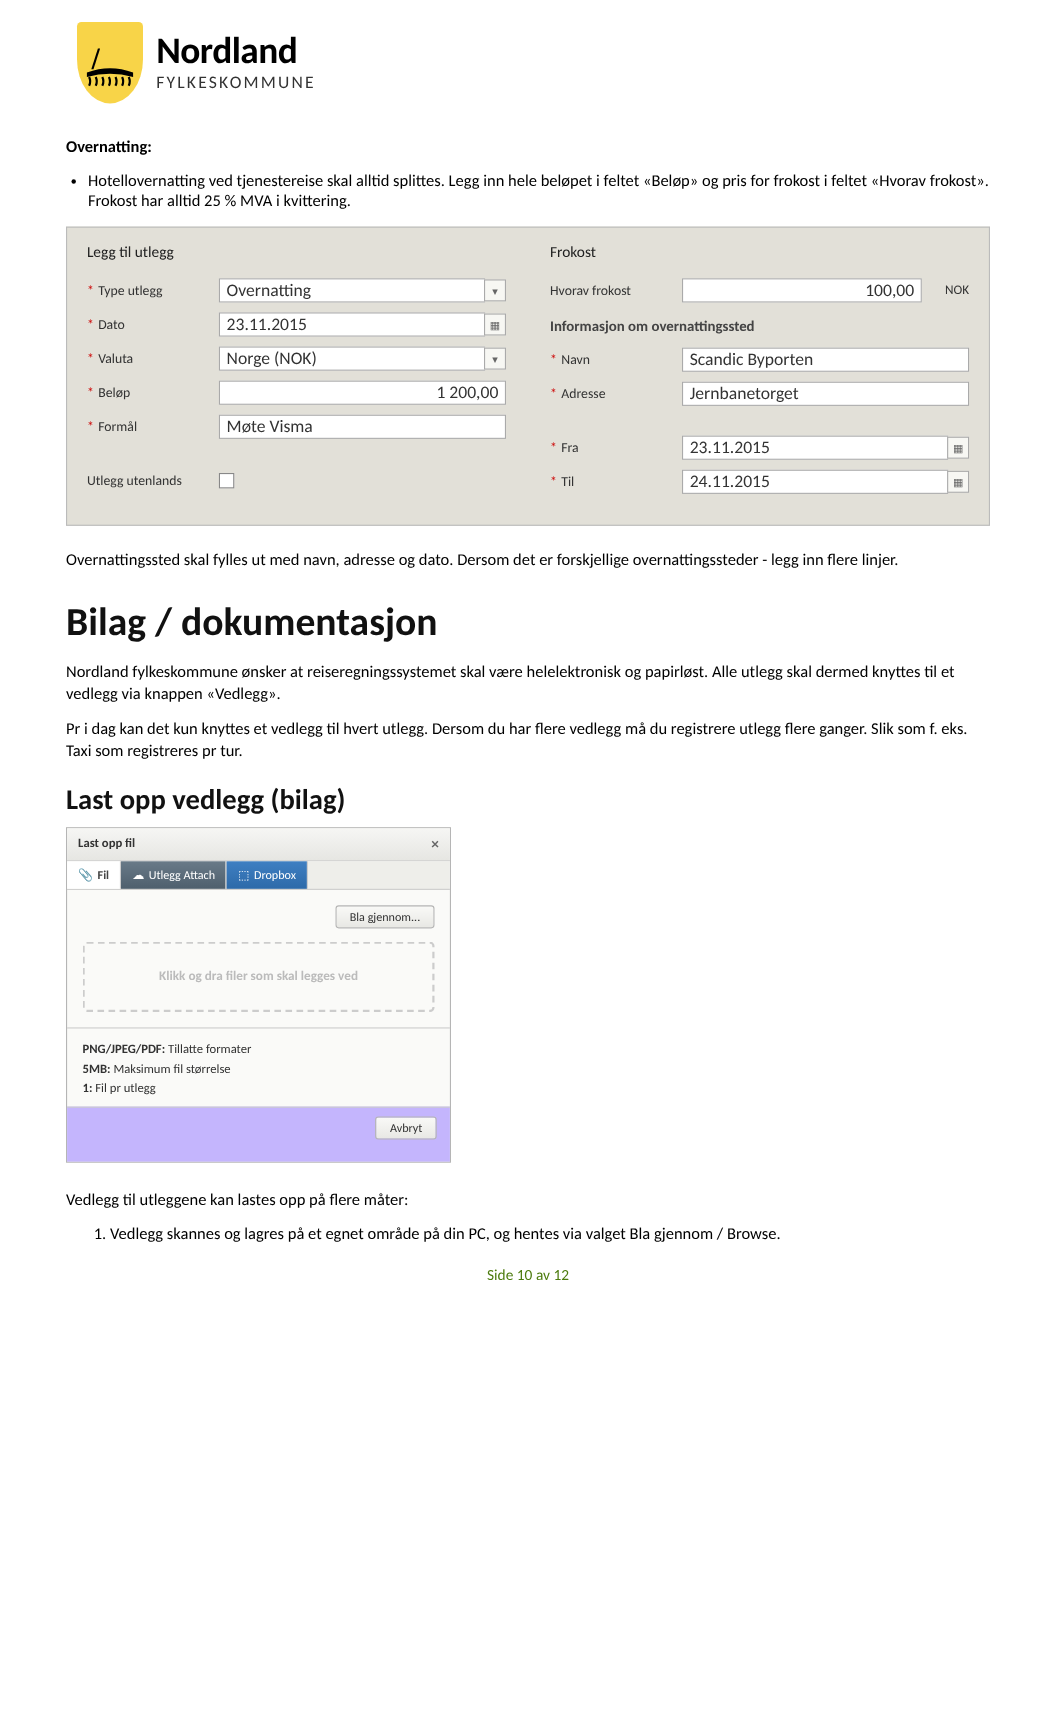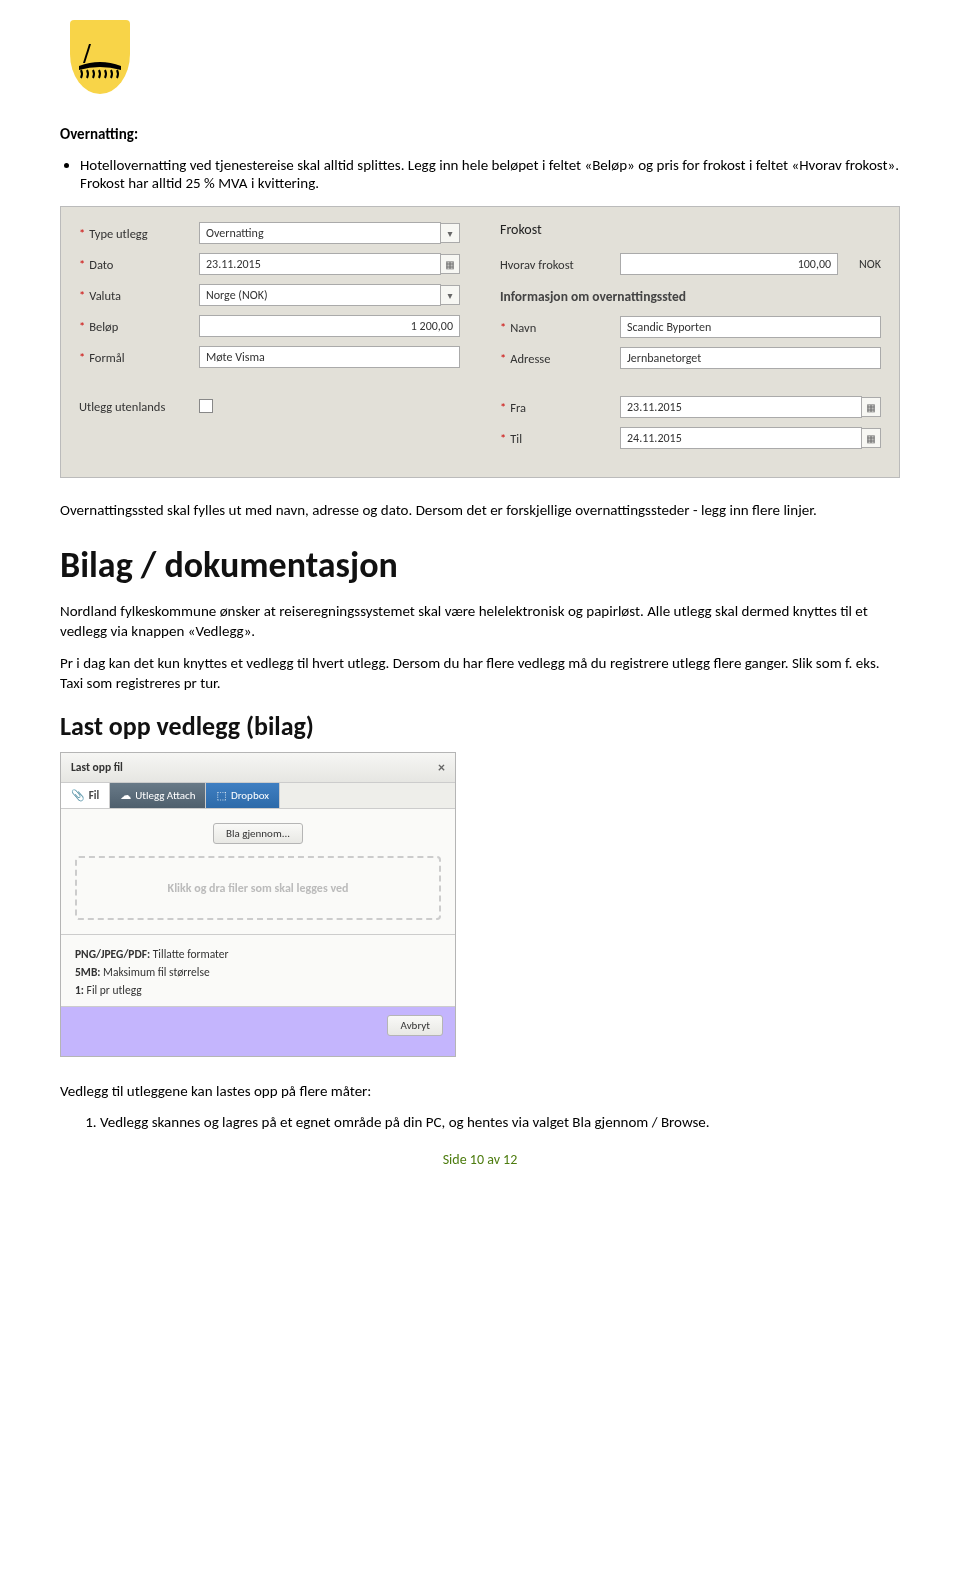--- a/index.html
+++ b/index.html
@@ -56,33 +56,33 @@
   .form-head { font-size: 14px; margin-bottom: 14px; color: #222; }
   .f-row { display: flex; align-items: center; margin-bottom: 7px; min-height: 24px; }
   .f-label { width: 120px; display: flex; align-items: center; gap: 4px; }
   .req { color: #c00; }
   .f-input {
     flex: 1;
     height: 22px;
     background: #fff;
     border: 1px solid #aaa;
     padding: 0 6px;
-    font-size: 12px;
+    font-size: 16px;
     display: flex;
     align-items: center;
   }
   .f-input.right { justify-content: flex-end; }
   .f-icon { width: 20px; height: 20px; border: 1px solid #aaa; background: #f7f7f3; margin-left: -1px; display:flex; align-items:center; justify-content:center; font-size:10px; color:#666; }
   .nok { margin-left: 21px; font-size: 12px; }
   .chk { width: 14px; height: 14px; border:1px solid #888; background:#fff; }
   .sub-head { font-size: 13.5px; font-weight: 700; color: #444; margin: 12px 0 10px 0; }
 
   
   .upload-shot {
-    width: 396px;
+    width: 350px;
     border: 1px solid #b5b5b5;
     background: #fafaf8;
     font-size: 11.5px;
     color: #333;
     margin: 10px 0 24px 0;
   }
   .up-titlebar {
     display: flex; justify-content: space-between; align-items:center;
     padding: 6px 10px;
     background: linear-gradient(#f6f6f4,#e6e6e2);
@@ -95,21 +95,21 @@
   .up-tab.active { background:#fff; font-weight:600; }
   .up-tab.dark { background: linear-gradient(#697a88,#4e5f6d); color:#fff; }
   .up-tab.blue { background: linear-gradient(#3f7fc2,#2d6aa9); color:#fff; }
   .up-body { padding: 14px; }
   .up-btn {
     display:inline-block; padding:3px 12px; font-size:11px;
     background: linear-gradient(#f9f9f7,#e8e8e4);
     border:1px solid #b5b5b5; border-radius:3px; cursor:pointer;
     margin: 0 auto 12px auto;
   }
-  .up-btn-row { text-align:center; }
+  .up-btn-row { text-align:right; }
   .dropzone {
     border: 2px dashed #ccc; border-radius:4px;
     height: 64px; display:flex; align-items:center; justify-content:center;
     color:#bbb; font-weight:600; font-size:12px;
   }
   .up-info { border-top:1px solid #ccc; padding: 10px 14px 6px 14px; line-height:1.6; }
   .up-info b { font-weight:700; }
   .up-foot { padding: 8px 12px; text-align:right; border-top:1px solid #ccc; background:#c4b5fd; }
 
   .page-foot { text-align:center; color:#4d7c0f; font-size:14px; margin-top:20px; }
@@ -118,31 +118,36 @@
 <body>
 
 <div class="header-logo">
   <div class="crest">
     <svg width="50" height="58" viewBox="0 0 50 58">
       <path d="M4 38 Q25 30 46 38 L46 42 Q25 36 4 42 Z" fill="#000"></path>
       <path d="M8 35 L14 16 L16 16 L10 35 Z" fill="#000"></path>
       <path d="M6 42 Q8 46 6 50 M12 42 Q14 46 12 50 M18 42 Q20 46 18 50 M24 42 Q26 46 24 50 M30 42 Q32 46 30 50 M36 42 Q38 46 36 50 M42 42 Q44 46 42 50" stroke="#000" stroke-width="2" fill="none"></path>
     </svg>
   </div>
+  <div class="brand-text">
+    <span class="brand-name">Nordland</span>
+    <span class="brand-sub">FYLKESKOMMUNE</span>
+  </div>
 </div>
 
 <p class="body-text bold">Overnatting:</p>
 <ul class="bullet-list">
   <li>Hotellovernatting ved tjenestereise skal alltid splittes. Legg inn hele beløpet i feltet «Beløp» og pris for frokost i feltet «Hvorav frokost». Frokost har alltid 25 % MVA i kvittering.</li>
 </ul>
 
 <div class="form-shot">
   <div class="form-cols">
 
     <div class="form-col">
+      <div class="form-head">Legg til utlegg</div>
 
       <div class="f-row">
         <div class="f-label">
             <span class="req">*</span>
             <span>Type utlegg</span>
           </div>
         <div class="f-input">Overnatting</div>
         <div class="f-icon">▾</div>
       </div>
       <div class="f-row">

